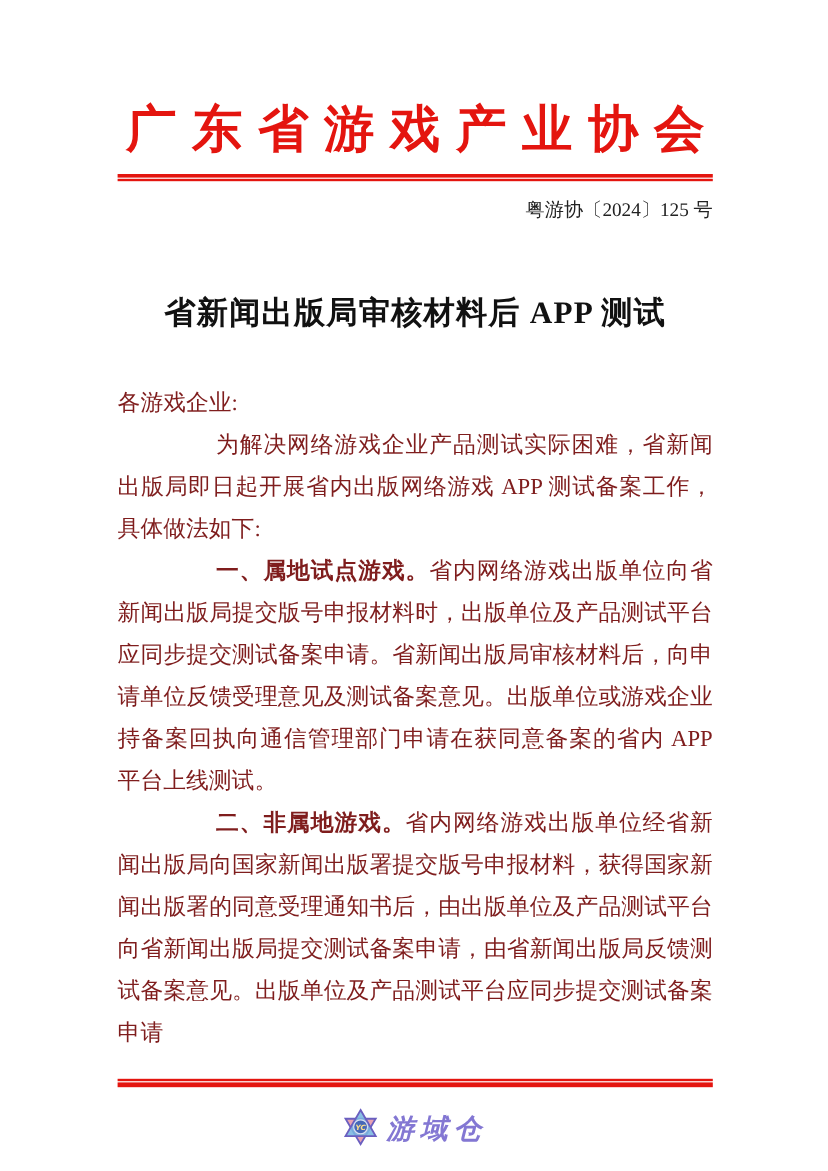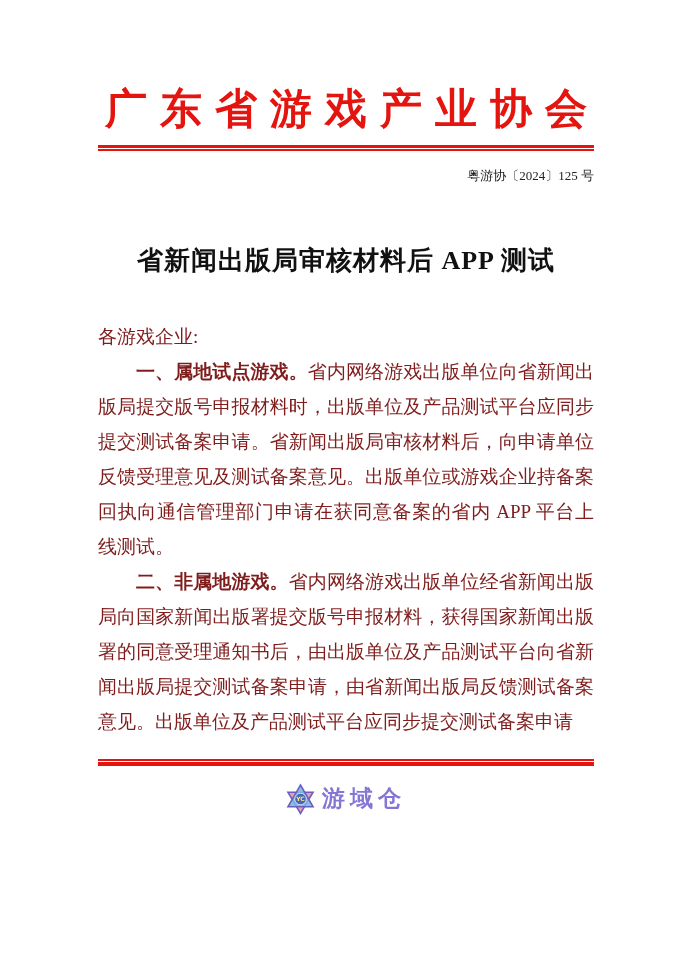--- a/index.html
+++ b/index.html
@@ -29,21 +29,21 @@
   }
   .rule-top{
     margin-top:8px;
     height:1px;               
     border-top:3px solid #e4150f;
     border-bottom:2px solid #e4150f;
   }
   .doc-number{
     margin-top:12px;
     text-align:right;
-    font-size:13px;
+    font-size:16px;
     line-height:26px;
     color:#222222;
   }
   
   .notice-title{
     margin:52px 0 0 0;
     text-align:center;
     font-size:26px;
     line-height:40px;
     font-weight:bold;
@@ -55,34 +55,35 @@
     margin-top:38px;
     font-size:19px;
     line-height:35px;
     text-align:justify;
     text-justify:inter-ideograph;
     color:#7f1d1d;
   }
   .body-text p{margin:0;padding:0;}
   .salutation{text-indent:0;}
   .para{text-indent:2em;}
-  .lead{font-weight:bold;}
+  .lead{font-weight:bold;margin-left:44px;}
   
   .rule-bottom{
     margin-top:20px;
     height:1px;
     border-top:2px solid #e4150f;
     border-bottom:4px solid #e4150f;
   }
   .watermark{
     margin-top:17px;
     display:flex;
-    align-items:flex-start;
+    align-items:flex-end;
     justify-content:center;
     gap:7px;
+    font-style:italic;
   }
   .logo-star{width:29px;height:33px;display:block;}
   .logo-text{
     font-family:"DejaVu Sans","Liberation Sans",sans-serif;
     font-size:23px;
     font-weight:bold;
     letter-spacing:5px;
     color:#8377d3;
   }
 </style>
@@ -96,20 +97,21 @@
 
     <div class="rule-top"></div>
 
     <div class="doc-number">粤游协〔2024〕125 号</div>
 
     <h2 class="notice-title"><span>省新闻出版局审核材料后 APP 测试</span><br></h2>
 
     <div class="body-text">
       <p class="salutation">各游戏企业:</p>
 
+      <p class="para"><span class="lead"></span><span>为解决网络游戏企业产品测试实际困难，省新闻出版局即日起开展省内出版网络游戏 APP 测试备案工作，具体做法如下:</span></p>
 
       <p class="para"><span class="lead">一、属地试点游戏。</span><span>省内网络游戏出版单位向省新闻出版局提交版号申报材料时，出版单位及产品测试平台应同步提交测试备案申请。省新闻出版局审核材料后，向申请单位反馈受理意见及测试备案意见。出版单位或游戏企业持备案回执向通信管理部门申请在获同意备案的省内 APP 平台上线测试。</span></p>
 
       <p class="para"><span class="lead">二、非属地游戏。</span><span>省内网络游戏出版单位经省新闻出版局向国家新闻出版署提交版号申报材料，获得国家新闻出版署的同意受理通知书后，由出版单位及产品测试平台向省新闻出版局提交测试备案申请，由省新闻出版局反馈测试备案意见。出版单位及产品测试平台应同步提交测试备案申请</span></p>
     </div>
 
     <div class="rule-bottom"></div>
 
     <div class="watermark">
       <svg class="logo-star" viewBox="0 0 30 34">

